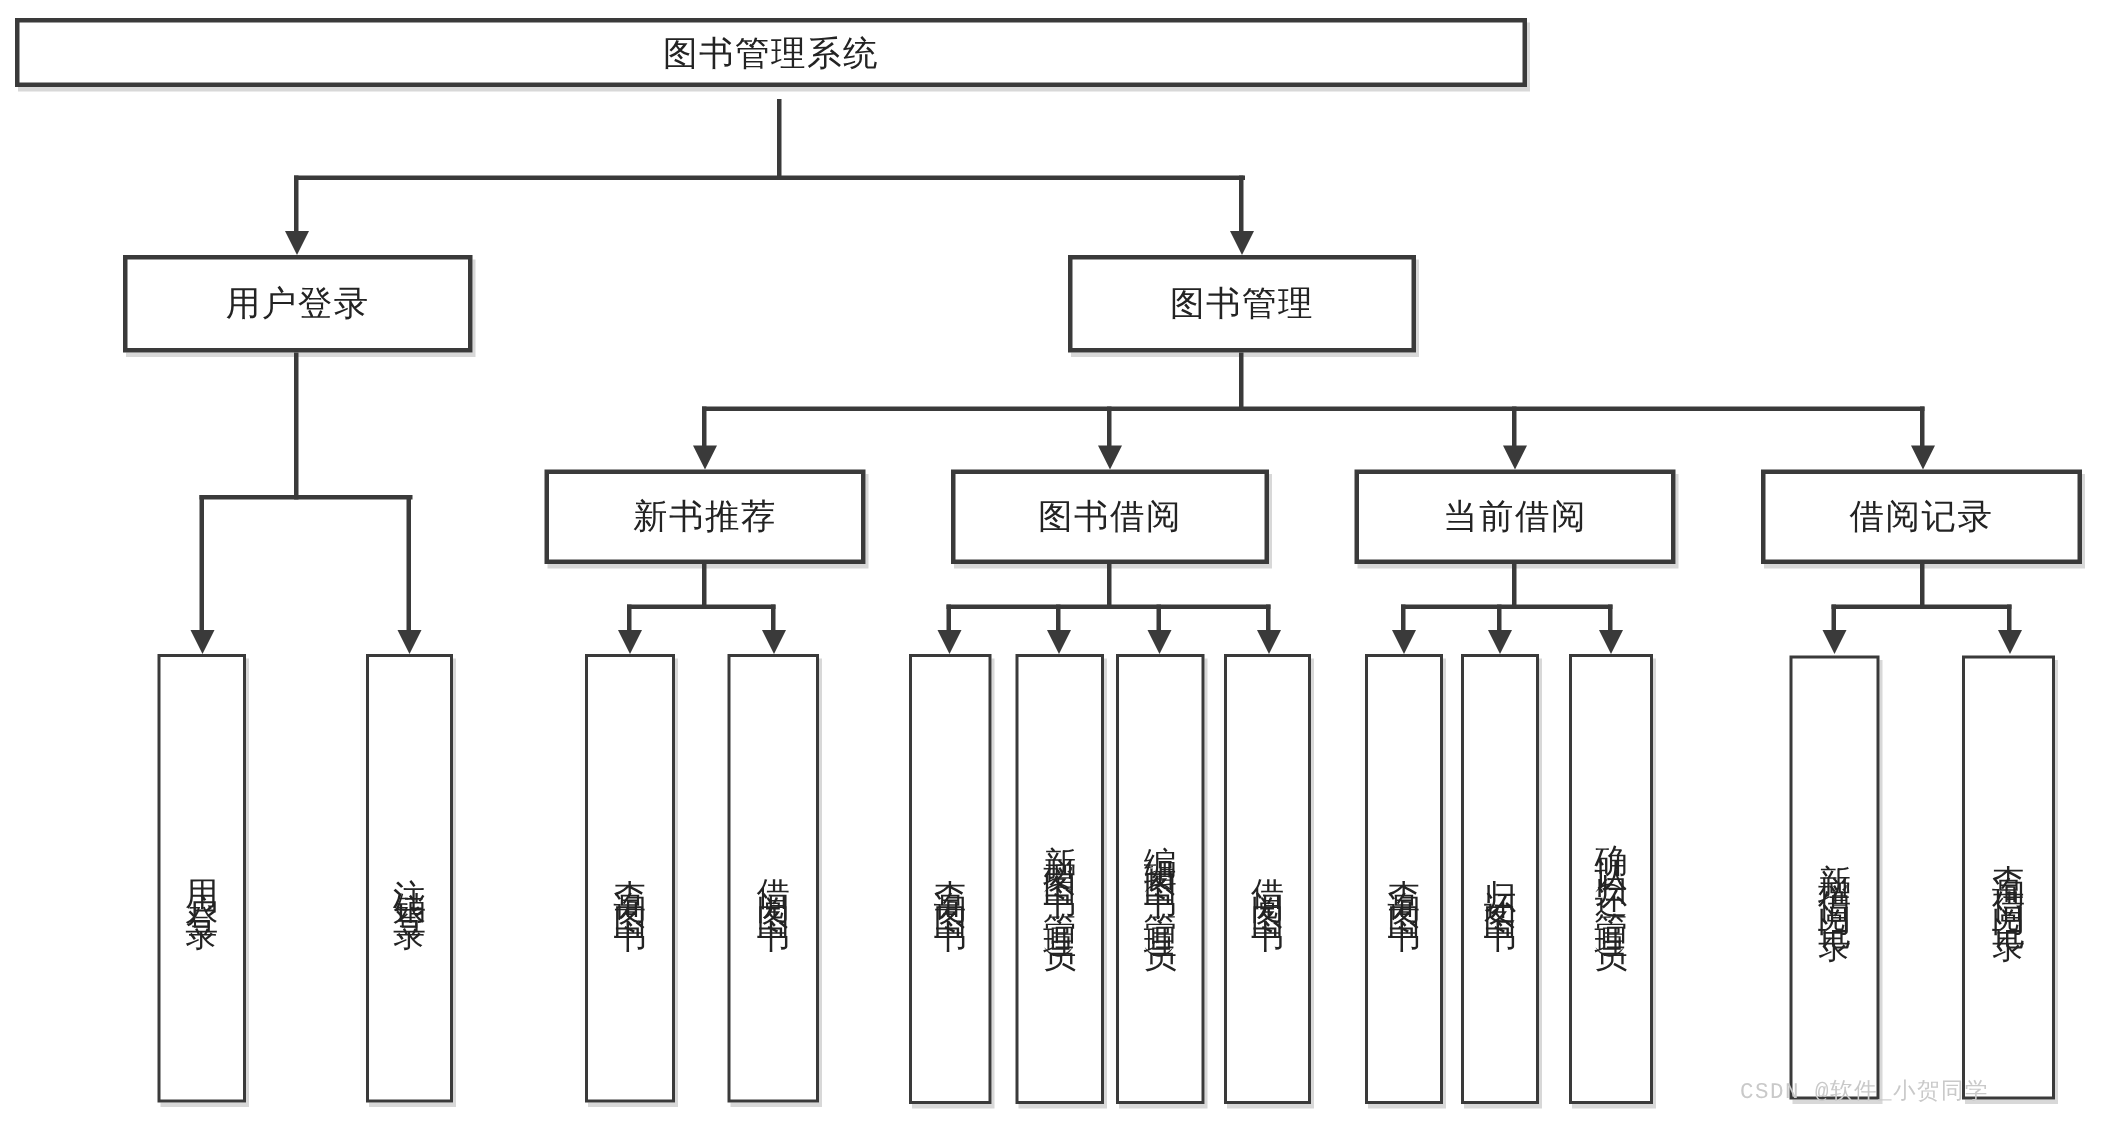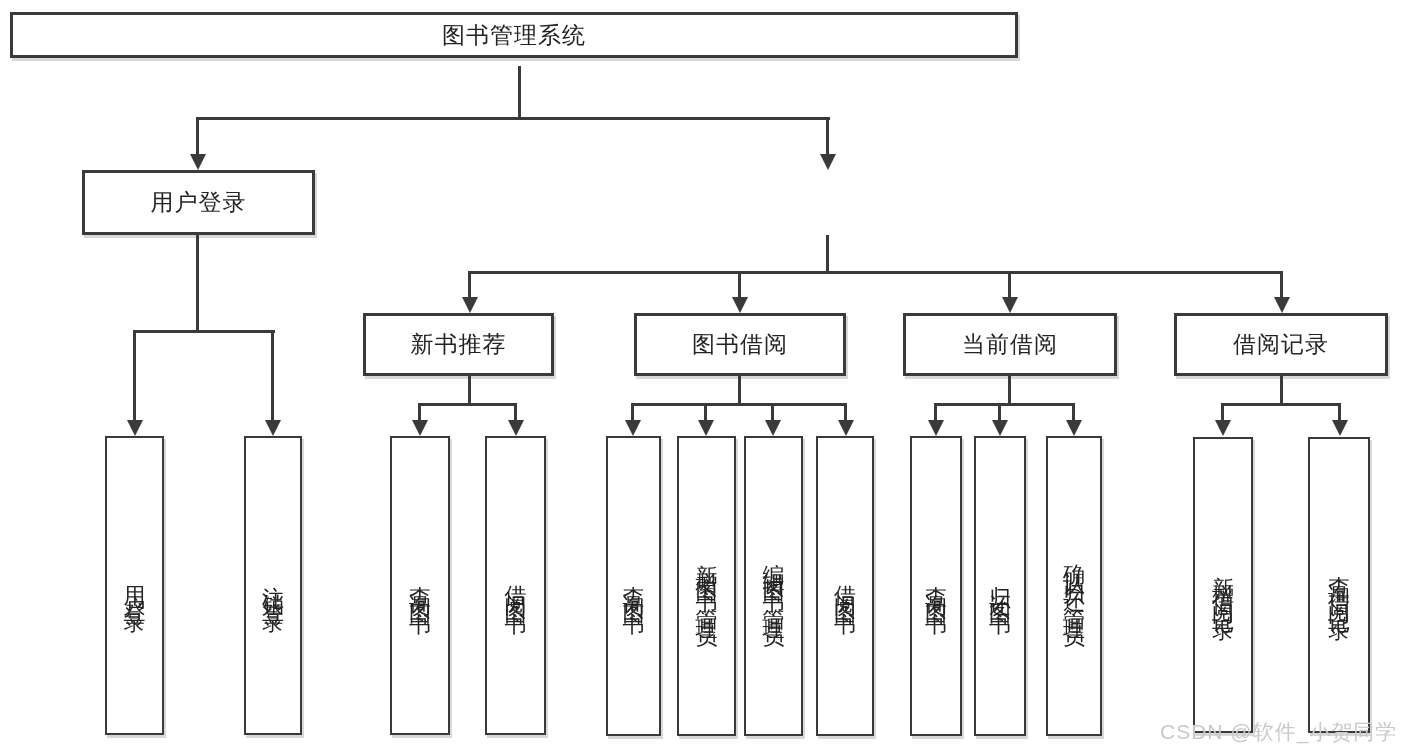--- a/index.html
+++ b/index.html
@@ -28,22 +28,22 @@
   }
   .vline,.hline{position:absolute;background:var(--line);}
   .vline{width:3px;}
   .hline{height:3px;}
   .ah{
     position:absolute;width:0;height:0;
     border-left:8px solid transparent;border-right:8px solid transparent;
     border-top:16px solid var(--line);
   }
   .watermark{
-    position:absolute;left:1160px;top:718px;font-size:21px;letter-spacing:1px;
-    color:var(--wm);white-space:nowrap;
+    position:absolute;left:1160px;top:718px;font-size:15px;letter-spacing:1px;
+    color:var(--wm);white-space:nowrap;font-family:Liberation Mono, monospace;
   }
 </style>
 </head>
 <body>
 
 <div class="stage">
 
   <div class="box" style="left:10px;top:12px;width:1008px;height:46px;">
     <span class="lbl">图书管理系统</span>
   </div>
@@ -51,40 +51,43 @@
   <div class="vline" style="left:518px;top:66px;height:53px;"></div>
   <div class="hline" style="left:196px;top:117px;width:634px;"></div>
   <div class="vline" style="left:196px;top:117px;height:39px;"></div>
   <div class="ah" style="left:190px;top:154px;"></div>
   <div class="vline" style="left:826px;top:117px;height:39px;"></div>
   <div class="ah" style="left:820px;top:154px;"></div>
 
   <div class="box" style="left:82px;top:170px;width:233px;height:65px;">
     <span class="lbl">用户登录</span>
   </div>
+  <div class="box" style="left:712px;top:170px;width:232px;height:65px;">
+    <span class="lbl">图书管理</span>
+  </div>
 
   <div class="vline" style="left:196px;top:235px;height:98px;"></div>
   <div class="hline" style="left:133px;top:330px;width:142px;"></div>
   <div class="vline" style="left:133px;top:330px;height:91px;"></div>
   <div class="ah" style="left:127px;top:420px;"></div>
   <div class="vline" style="left:271px;top:330px;height:91px;"></div>
   <div class="ah" style="left:265px;top:420px;"></div>
 
   <div class="vline" style="left:826px;top:235px;height:38px;"></div>
   <div class="hline" style="left:468px;top:271px;width:815px;"></div>
   <div class="vline" style="left:468px;top:271px;height:27px;"></div>
   <div class="ah" style="left:462px;top:297px;"></div>
   <div class="vline" style="left:738px;top:271px;height:27px;"></div>
   <div class="ah" style="left:732px;top:297px;"></div>
   <div class="vline" style="left:1008px;top:271px;height:27px;"></div>
   <div class="ah" style="left:1002px;top:297px;"></div>
   <div class="vline" style="left:1280px;top:271px;height:27px;"></div>
   <div class="ah" style="left:1274px;top:297px;"></div>
 
-  <div class="box" style="left:363px;top:313px;width:191px;height:63px;">
+  <div class="box" style="left:363px;top:313px;width:214px;height:63px;">
     <span class="lbl">新书推荐</span>
   </div>
   <div class="box" style="left:634px;top:313px;width:212px;height:63px;">
     <span class="lbl">图书借阅</span>
   </div>
   <div class="box" style="left:903px;top:313px;width:214px;height:63px;">
     <span class="lbl">当前借阅</span>
   </div>
   <div class="box" style="left:1174px;top:313px;width:214px;height:63px;">
     <span class="lbl">借阅记录</span>

